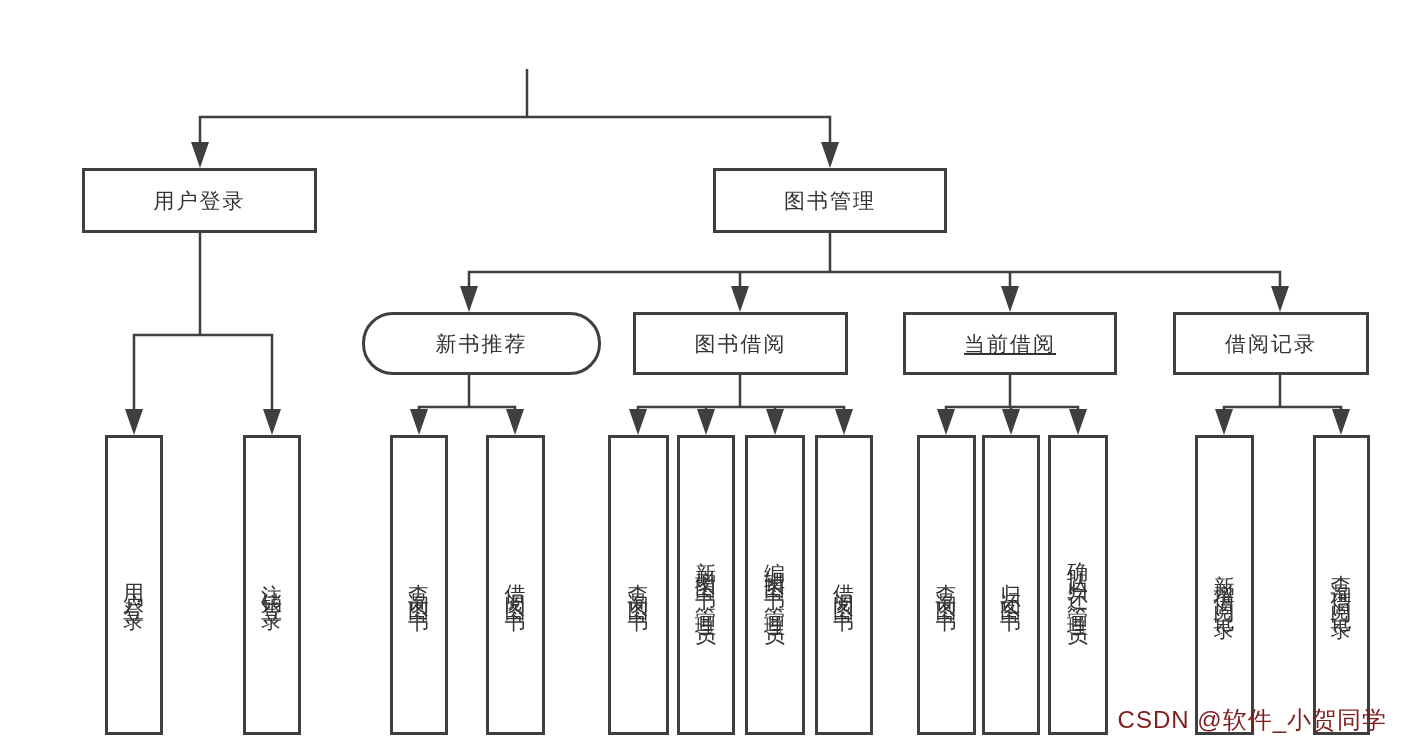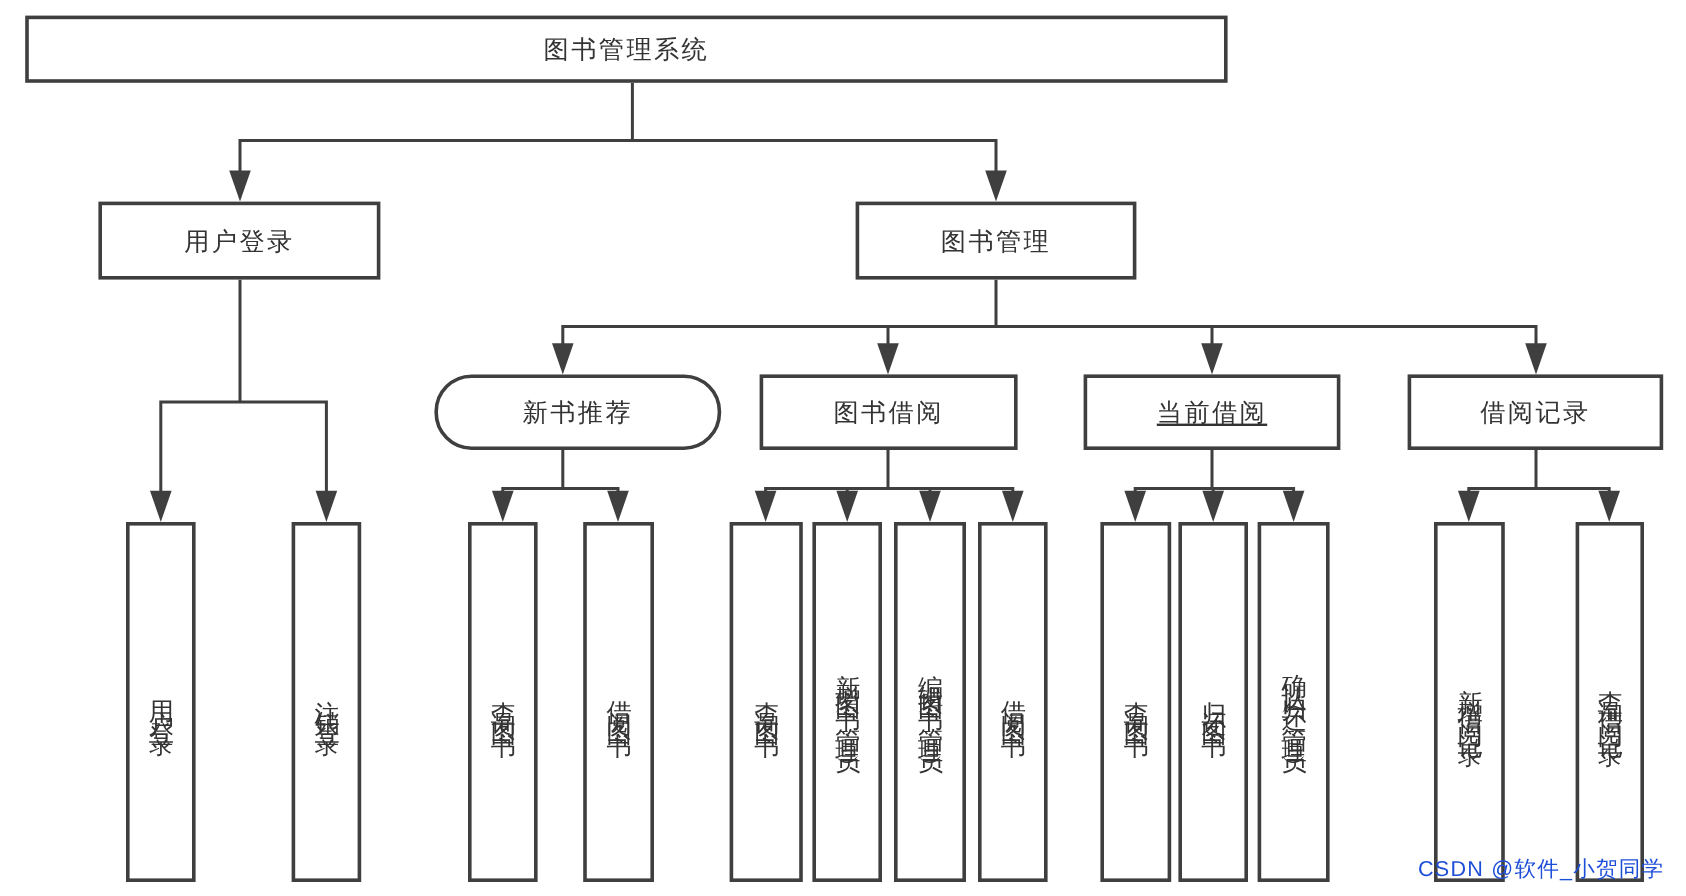--- a/index.html
+++ b/index.html
@@ -16,21 +16,21 @@
   .lvl1{left:21px;top:13px;width:1002px;height:56px;}
   .lvl2{top:168px;height:65px;}
   .lvl3{top:312px;height:63px;}
   .vbox{
     top:435px;height:300px;
     writing-mode:vertical-rl;text-orientation:mixed;
     letter-spacing:9px;white-space:normal;line-height:1;
   }
   .watermark{
     position:absolute;right:18px;bottom:11px;
-    color:#1d4ed8;font-size:18px;letter-spacing:1px;white-space:nowrap;
+    color:#7f1d1d;font-size:24px;letter-spacing:1px;white-space:nowrap;
   }
 </style>
 </head>
 <body>
 
 <div id="stage">
 
   <svg id="wires" viewBox="0 0 1405 747" xmlns="http://www.w3.org/2000/svg">
     <g stroke="#3f3f3f" stroke-width="2.5" fill="none">
       <path d="M527 69 V118"></path>
@@ -58,29 +58,28 @@
       <polygon points="766,409 784,409 775,435"></polygon>
       <polygon points="835,409 853,409 844,435"></polygon>
       <polygon points="937,409 955,409 946,435"></polygon>
       <polygon points="1002,409 1020,409 1011,435"></polygon>
       <polygon points="1069,409 1087,409 1078,435"></polygon>
       <polygon points="1215,409 1233,409 1224,435"></polygon>
       <polygon points="1332,409 1350,409 1341,435"></polygon>
     </g>
   </svg>
 
-  <div class="box lvl1">图书管理系统</div>
 
   <div class="box lvl2" style="left:82px;width:235px;">用户登录</div>
   <div class="box lvl2" style="left:713px;width:234px;">图书管理</div>
 
   <div class="box lvl3" style="left:362px;width:239px;border-radius:31px;">新书推荐</div>
   <div class="box lvl3" style="left:633px;width:215px;font-family:Liberation Mono, monospace;">图书借阅</div>
   <div class="box lvl3" style="left:903px;width:214px;text-decoration:underline;">当前借阅</div>
-  <div class="box lvl3" style="left:1173px;width:213px;">借阅记录</div>
+  <div class="box lvl3" style="left:1173px;width:196px;">借阅记录</div>
 
   <div class="box vbox" style="left:105px;width:58px;">用户登录</div>
   <div class="box vbox" style="left:243px;width:58px;">注销登录</div>
 
   <div class="box vbox" style="left:390px;width:58px;">查询图书</div>
   <div class="box vbox" style="left:486px;width:59px;">借阅图书</div>
 
   <div class="box vbox" style="left:608px;width:61px;">查询图书</div>
   <div class="box vbox" style="left:677px;width:58px;">新增图书（管理员）</div>
   <div class="box vbox" style="left:745px;width:60px;">编辑图书（管理员）</div>

